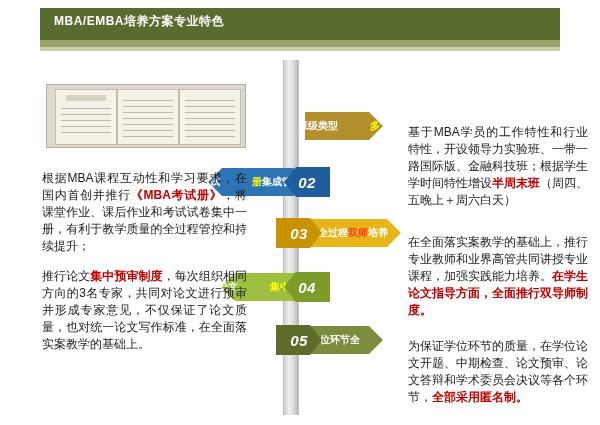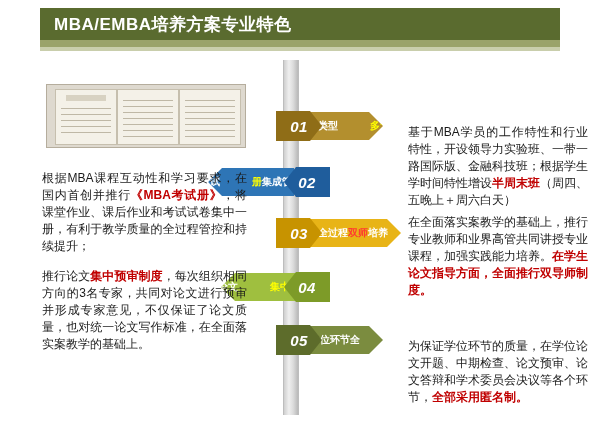--- a/index.html
+++ b/index.html
@@ -26,21 +26,21 @@
     top: 8px;
     width: 520px;
     height: 32px;
     background: #5a6b2f;
   }
   .header-bar .title {
     position: absolute;
     left: 14px;
     top: 5px;
     color: #ffffff;
-    font-size: 17px;
+    font-size: 12px;
     font-weight: bold;
     letter-spacing: 0.5px;
     white-space: nowrap;
   }
   .header-accent {
     position: absolute;
     left: 40px;
     top: 40px;
     width: 520px;
     height: 7px;
@@ -213,23 +213,20 @@
         <div class="ln" style="top:40px"></div>
       <div class="ln" style="top:46px"></div>
     </div>
   </div>
 
   <div class="arr-right" style="left:305px; top:112px; width:78px; background:#b38f2e;">
     <span class="txt">
       <span>班级类型</span><span class="hl-y">多元</span>
     </span>
   </div>
-  <div class="num pt-right" style="left:276px; top:111px; background:#8f6d17;">
-    <span>01</span>
-  </div>
   <div class="para right" style="top:108px;">
     <span>基于MBA学员的工作特性和行业特性，开设领导力实验班、一带一路国际版、金融科技班；根据学生学时间特性增设</span><span class="red">半周末班</span><span>（周四、五晚上＋周六白天）</span>
   </div>
 
   <div class="arr-left" style="left:208px; top:168px; width:86px; background:#2e75b6;">
     <span class="txt">
       <span>考试</span><span class="hl-y">册</span><span>集成管理</span>
     </span>
   </div>
   <div class="num pt-left" style="left:284px; top:167px; background:#1f5d9c;">
@@ -240,21 +237,21 @@
   </div>
 
   <div class="arr-right" style="left:305px; top:219px; width:96px; background:#e8b417;">
     <span class="txt">
       <span>全过程</span><span class="hl-r">双师</span><span>培养</span>
     </span>
   </div>
   <div class="num pt-right" style="left:276px; top:218px; background:#c79300;">
     <span>03</span>
   </div>
-  <div class="para right" style="top:198px;">
+  <div class="para right" style="top:218px;">
     <span>在全面落实案教学的基础上，推行专业教师和业界高管共同讲授专业课程，加强实践能力培养。</span><span class="red">在学生论文指导方面，全面推行双导师制度。</span>
   </div>
 
   <div class="arr-left" style="left:221px; top:273px; width:86px; background:#9fbf3f;">
     <span class="txt">
       <span>论文</span><span class="hl-y">集中</span><span>预审</span>
     </span>
   </div>
   <div class="num pt-left" style="left:284px; top:272px; background:#7d9b28;">
     <span>04</span>

